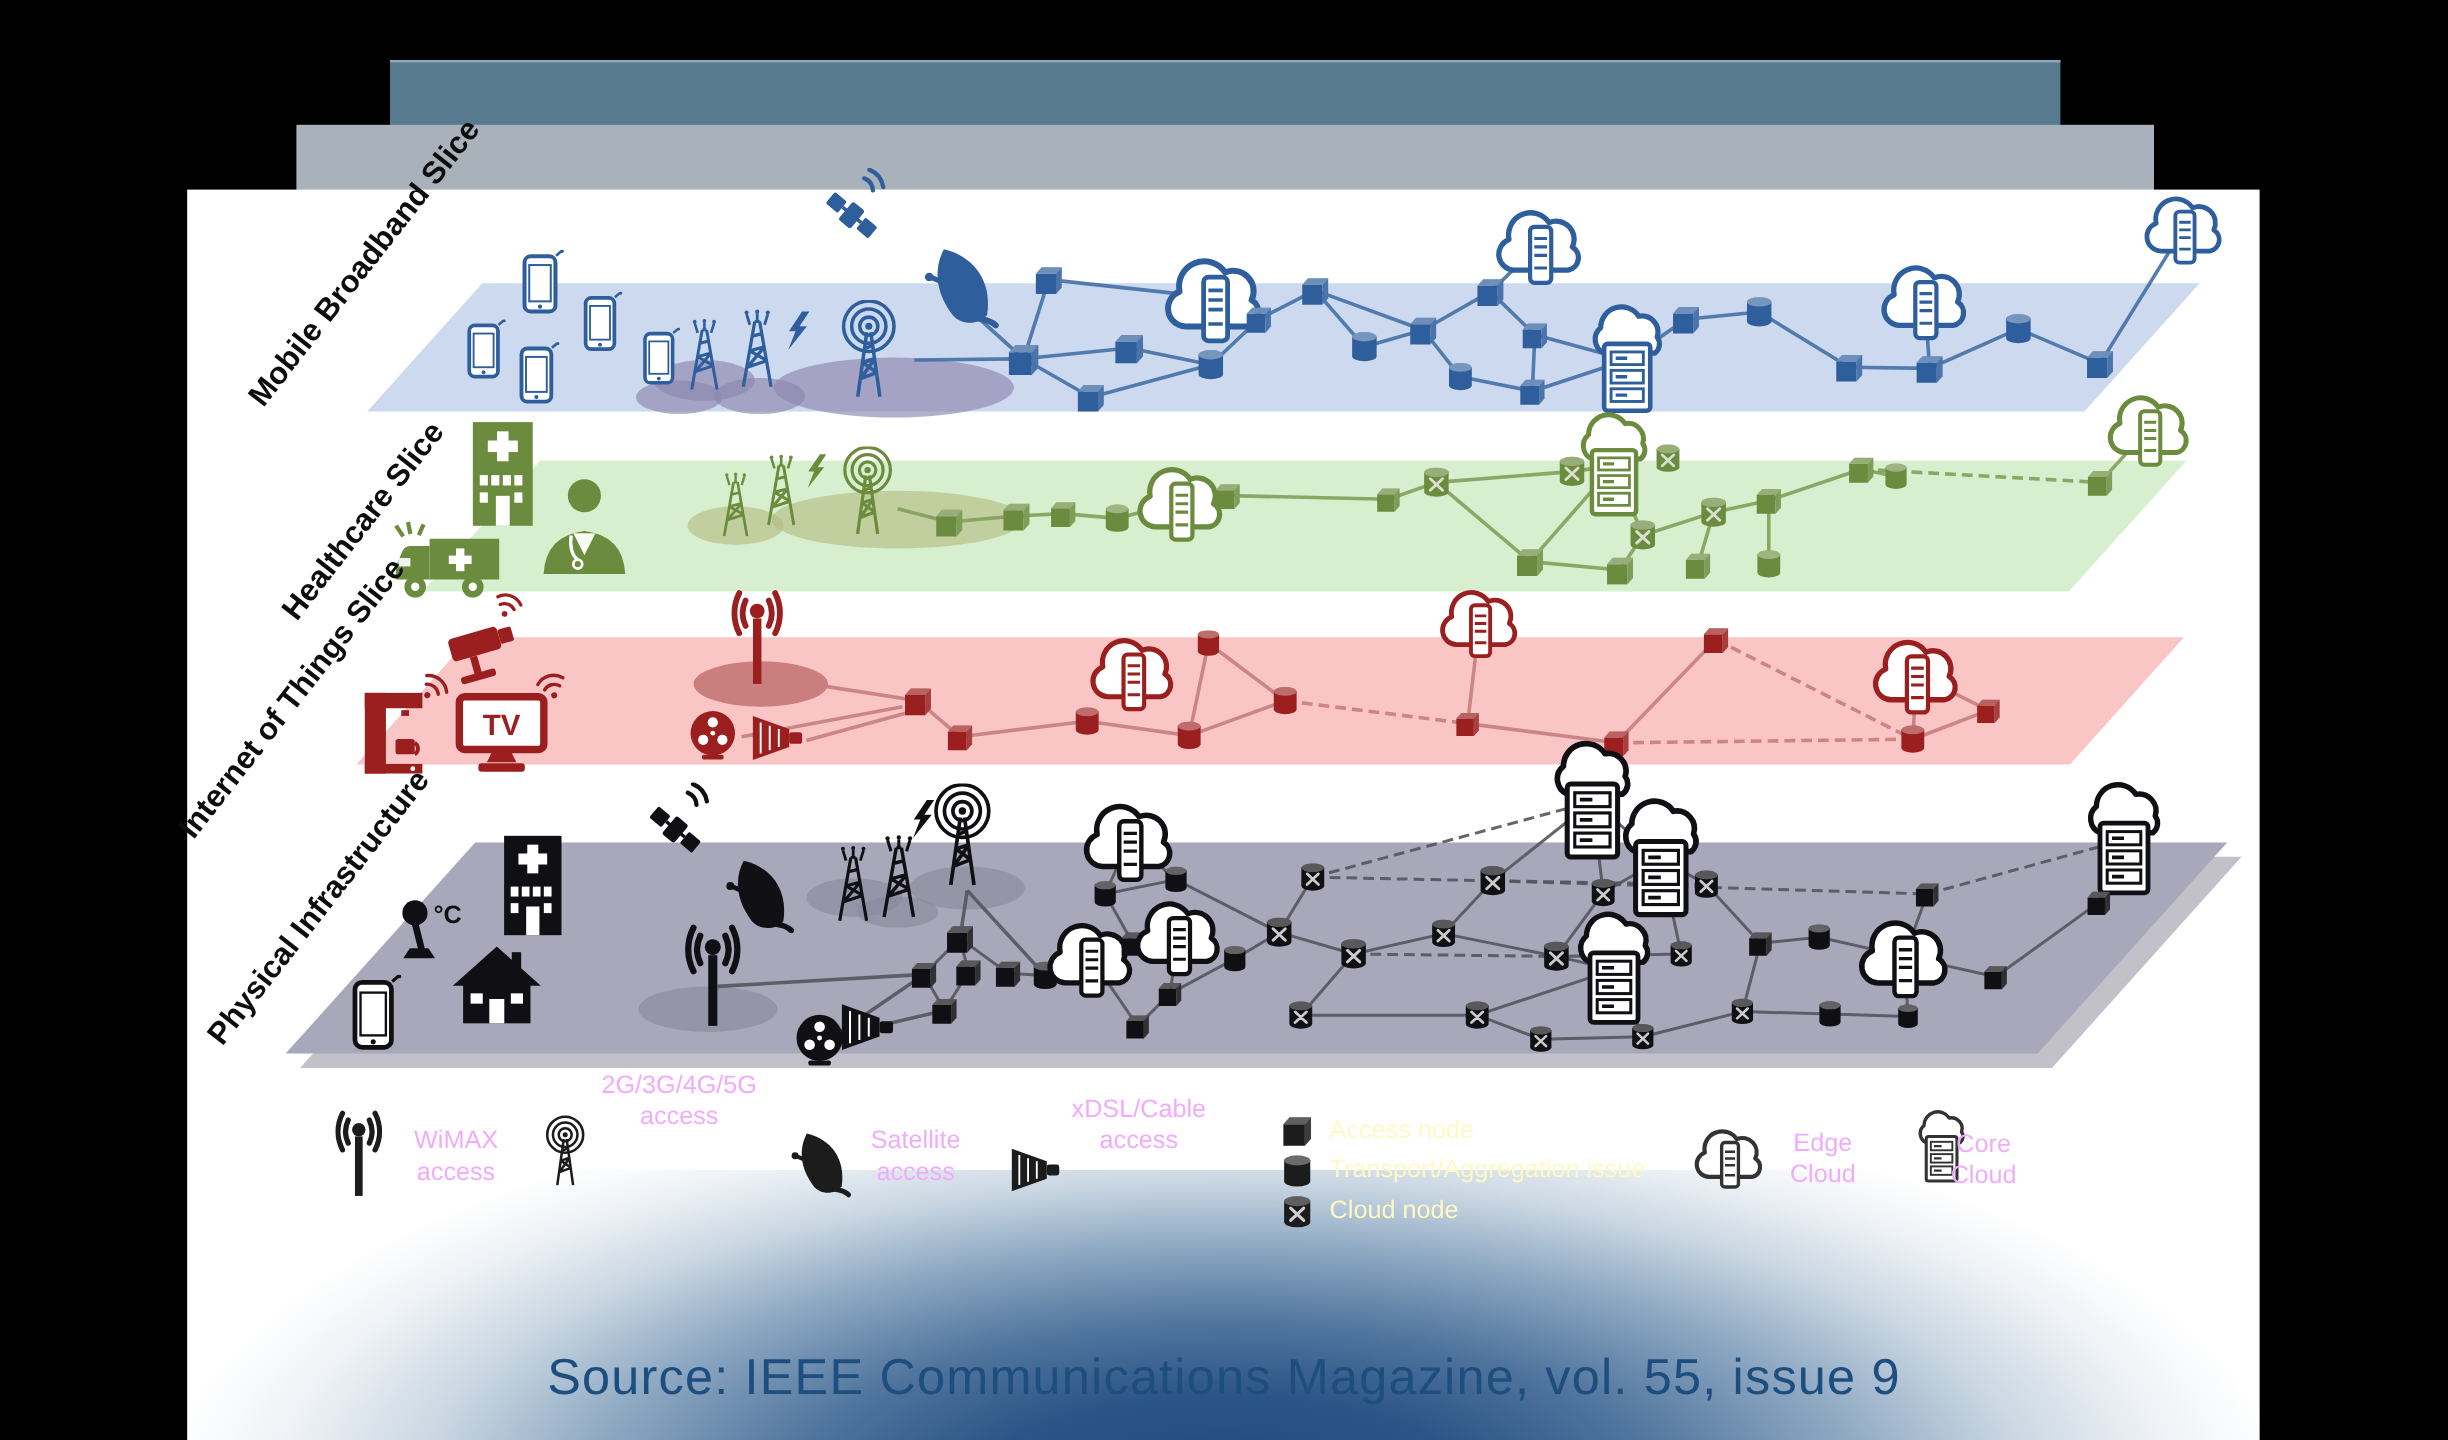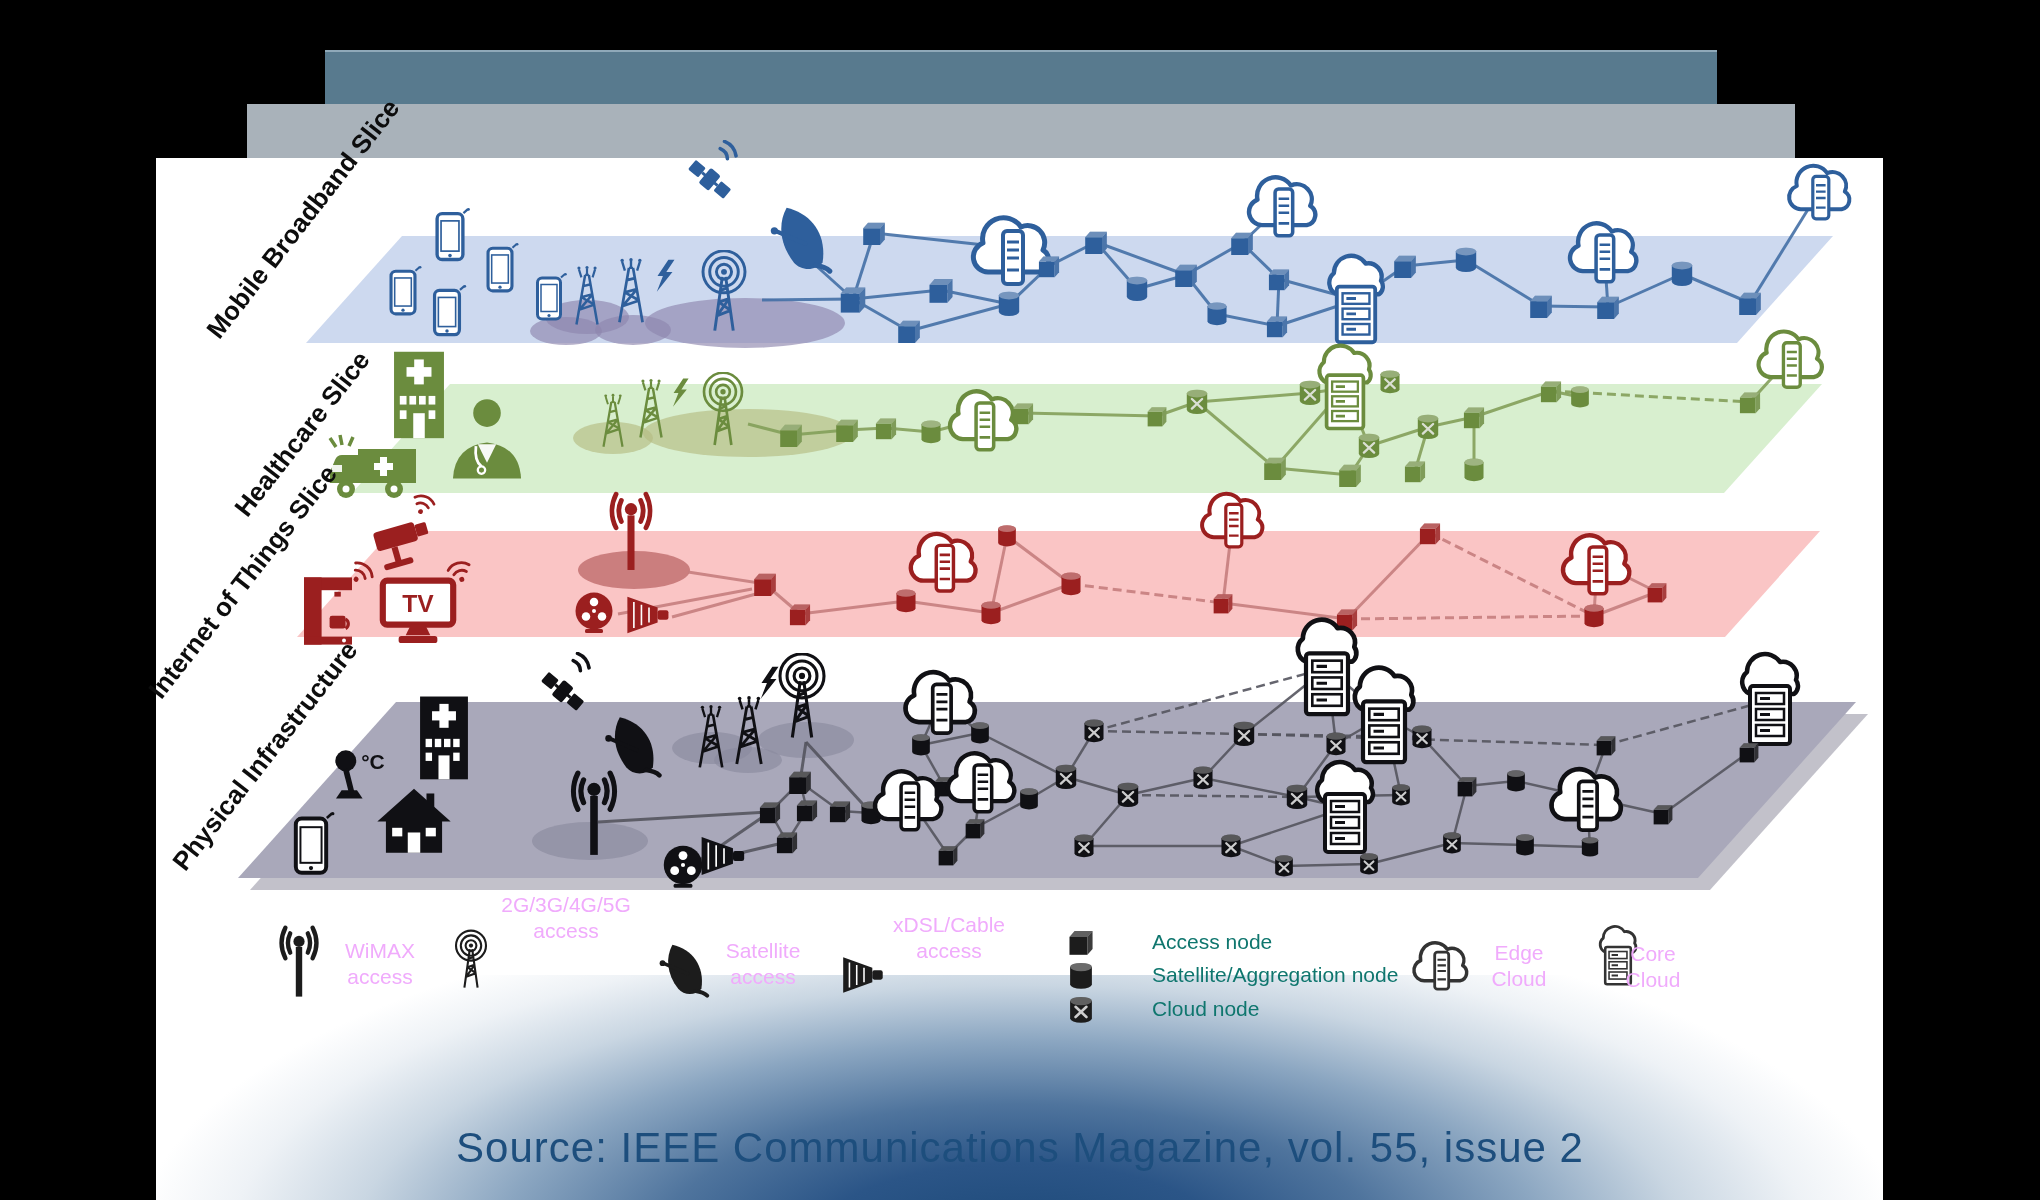--- a/index.html
+++ b/index.html
@@ -13,21 +13,21 @@
           #1b4877 0%, #2b5587 22%, #4f749d 38%, #8ba6c1 55%, #c9d6e2 70%, #eef2f6 83%, rgba(255,255,255,0) 93%);}
   svg.diagram{position:absolute;left:0;top:0;width:2040px;height:1200px;}
   .slice-label{position:absolute;font-weight:bold;font-size:26px;color:#0d0d0d;
                transform:rotate(-52deg);transform-origin:0% 100%;white-space:nowrap;height:30px;line-height:30px;}
   .lbl-mobile{left:224px;top:314px;}
   .lbl-health{left:252px;top:492px;}
   .lbl-iot{left:166px;top:674px;}
   .lbl-phys{left:190px;top:846px;}
   .leg-icon{position:absolute;color:#1c1c1c;}
   .leg-label{position:absolute;font-size:21px;line-height:26px;color:#f0abfc;white-space:pre-line;text-align:center;}
-  .leg-node-label{position:absolute;font-size:21px;color:#0f766e;white-space:nowrap;margin-left:44px;}
+  .leg-node-label{position:absolute;font-size:21px;color:#fef9c3;white-space:nowrap;}
   .source{position:absolute;left:420px;top:1124px;width:1200px;text-align:center;
           font-size:42px;color:#1d4e7d;letter-spacing:1px;}
 </style>
 </head>
 <body>
 
 <div class="stage">
 
   <svg width="0" height="0" style="position:absolute">
     <defs>
@@ -531,33 +531,33 @@
     <div class="leg-label" style="left:888px;top:912px;width:122px">xDSL/Cable
 access</div>
 
     <svg class="leg-icon" style="left:1064px;top:926px;width:34px;height:32px">
         <use href="#sym-cube" width="34" height="32"></use>
       </svg>
     <div class="leg-node-label" style="left:1108px;top:930px">Access node</div>
     <svg class="leg-icon" style="left:1065px;top:960px;width:32px;height:32px">
         <use href="#sym-cyl" width="32" height="32"></use>
       </svg>
-    <div class="leg-node-label" style="left:1108px;top:963px">Satellite/Aggregation node</div>
+    <div class="leg-node-label" style="left:1108px;top:963px">Transport/Aggregation issue</div>
     <svg class="leg-icon" style="left:1065px;top:994px;width:32px;height:32px">
         <use href="#sym-corecyl" width="32" height="32"></use>
       </svg>
     <div class="leg-node-label" style="left:1108px;top:997px">Cloud node</div>
 
     <svg class="leg-icon" style="left:1406px;top:924px;width:70px;height:80px;color:#333">
         <use href="#sym-cloudserver" width="70" height="80"></use>
       </svg>
     <div class="leg-label" style="left:1484px;top:940px;width:70px">Edge
 Cloud</div>
 
     <svg class="leg-icon" style="left:1586px;top:906px;width:64px;height:100px;color:#333">
         <use href="#sym-cloudrack" width="64" height="100"></use>
       </svg>
     <div class="leg-label" style="left:1618px;top:941px;width:70px">Core
 Cloud</div>
   </div>
 
-  <div class="source">Source: IEEE Communications Magazine, vol. 55, issue 2</div>
+  <div class="source">Source: IEEE Communications Magazine, vol. 55, issue 9</div>
 </div>
 
 </body></html>

